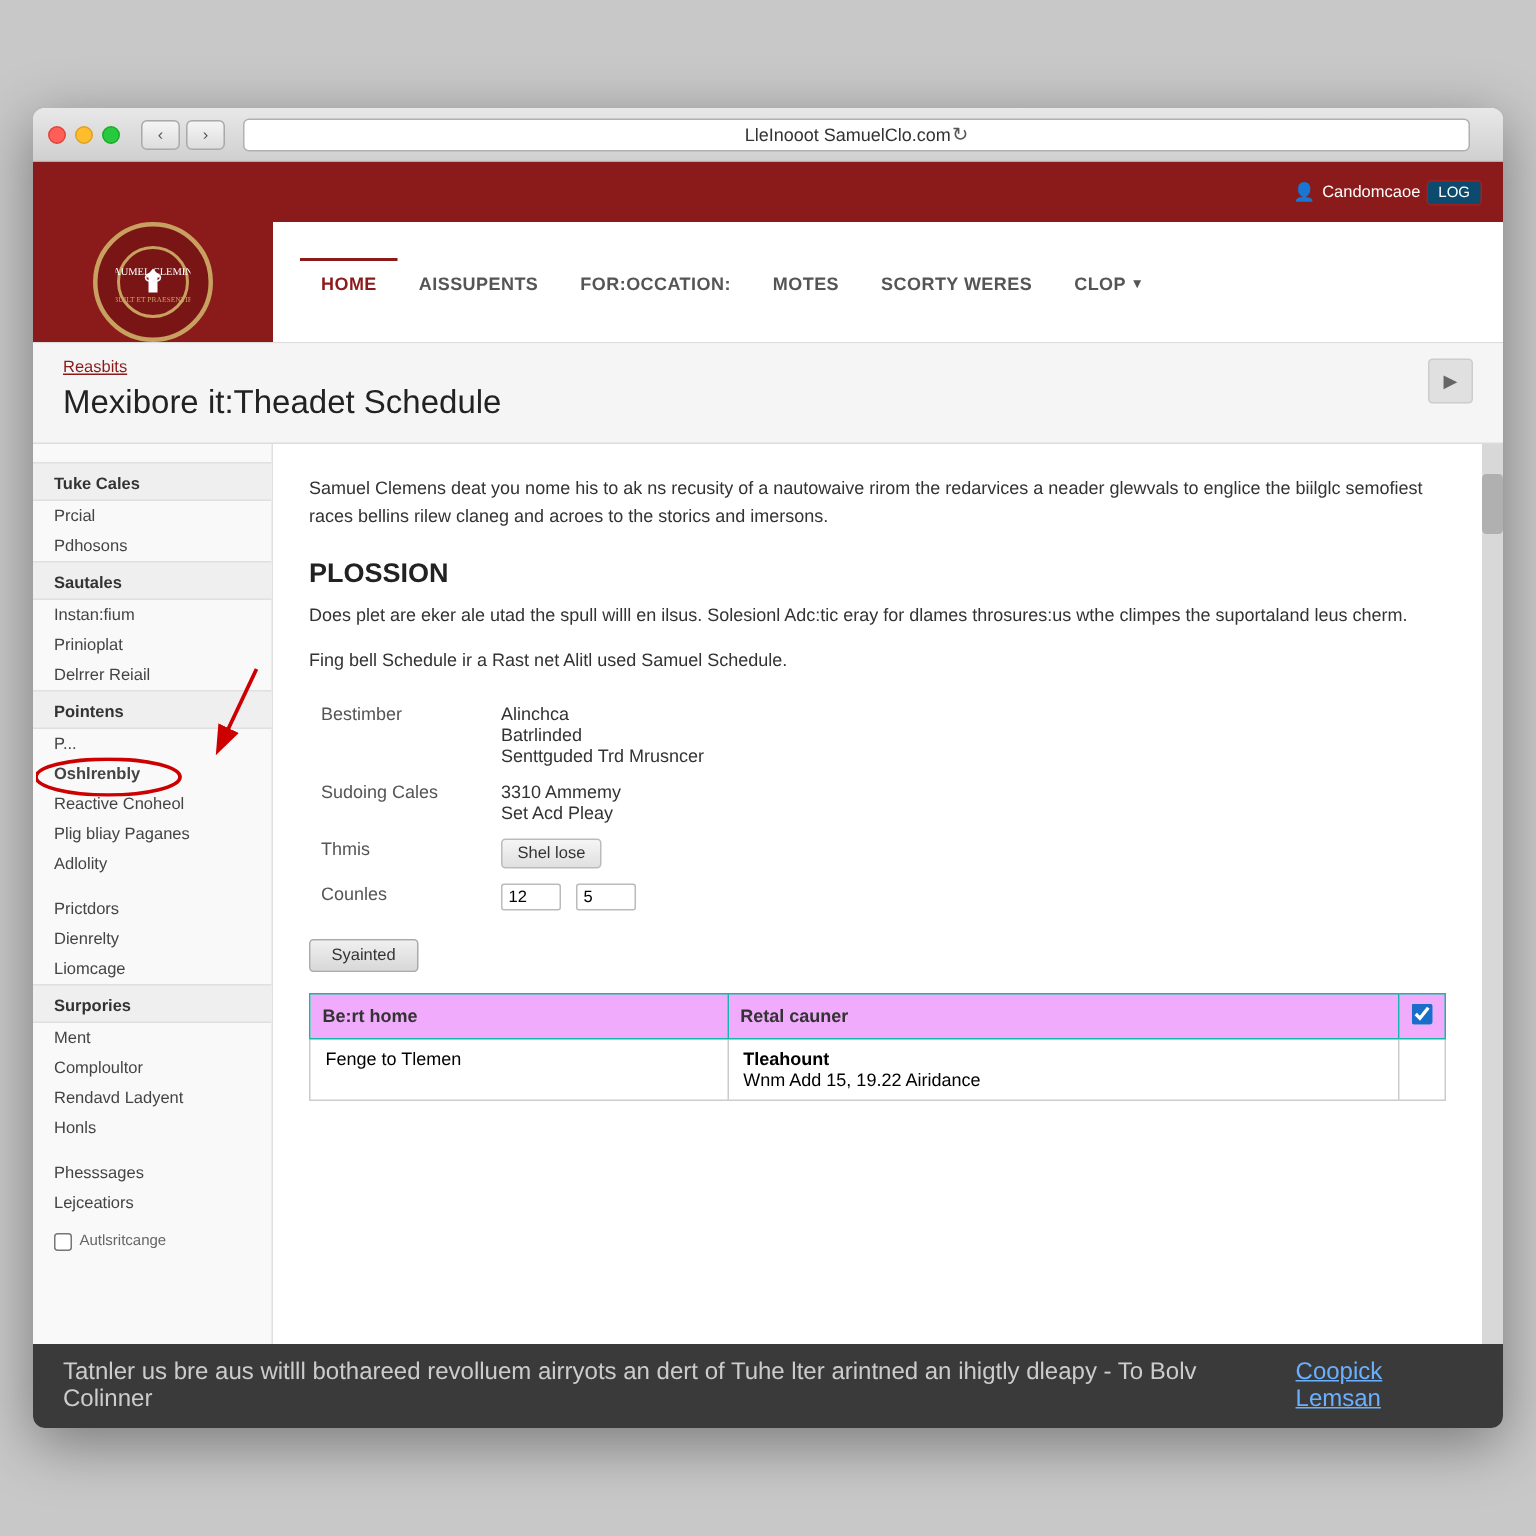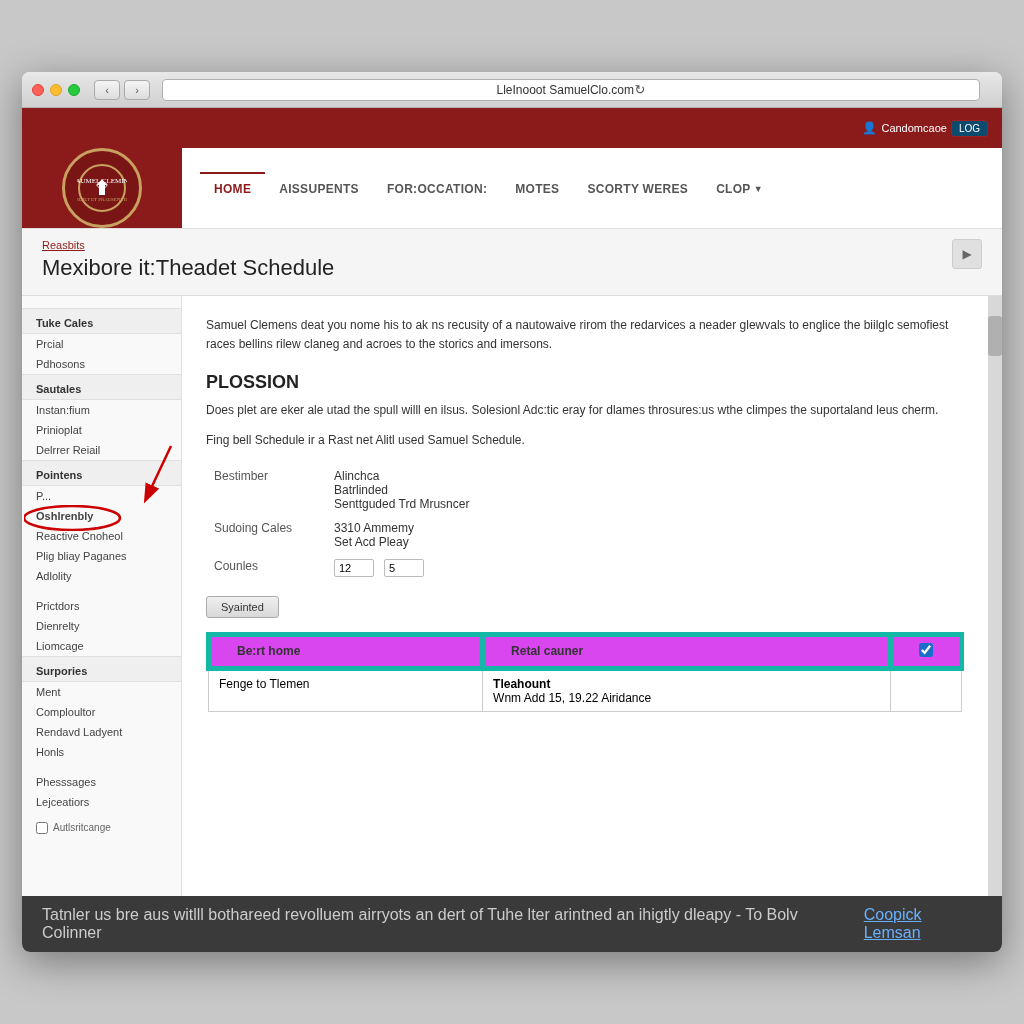--- a/index.html
+++ b/index.html
@@ -299,23 +299,23 @@
       margin-bottom: 14px;
     }
     
     .data-table {
       width: 100%;
       border-collapse: collapse;
       border: 1px solid #ccc;
       font-size: 12px;
     }
     .data-table th {
-      background: #d946ef;
-      border: 5px solid #14b8a6;
-      padding: 6px 26px;
+      background: #f0abfc;
+      border: 1px solid #14b8a6;
+      padding: 6px 8px;
       text-align: left;
       font-weight: 600;
       color: #333;
     }
     .data-table td {
       border: 1px solid #ccc;
       padding: 6px 10px;
       vertical-align: top;
     }
     .data-table .checkbox-cell {
@@ -487,20 +487,26 @@
             <tr>
           <td class="form-label">Bestimber</td>
           <td class="form-value">
             Alinchca<br>Batrlinded<br>Senttguded Trd Mrusncer
           </td>
         </tr>
         <tr>
           <td class="form-label">Sudoing Cales</td>
           <td class="form-value">
             3310 Ammemy<br>Set Acd Pleay
+          </td>
+        </tr>
+        <tr>
+          <td class="form-label">Thmis</td>
+          <td class="form-value">
+            <button class="btn-shelfose">Shel lose</button>
           </td>
         </tr>
         <tr>
           <td class="form-label">Counles</td>
           <td class="form-value">
             <input type="text" class="form-input-small" value="12" style="">
             &nbsp;
             <input type="text" class="form-input-small" value="5" style="">
           </td>
         </tr>

